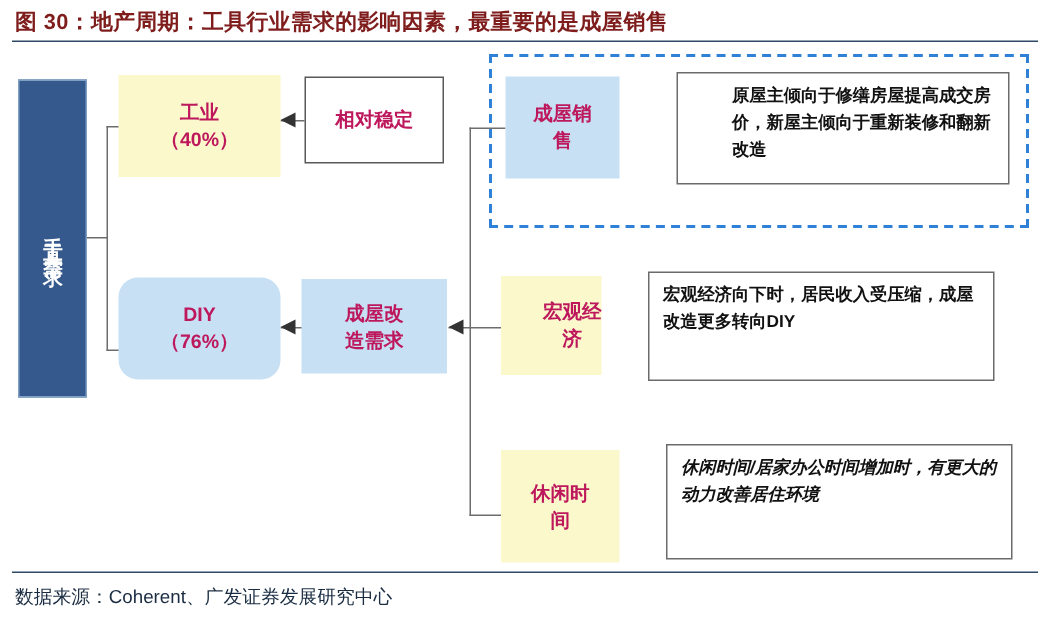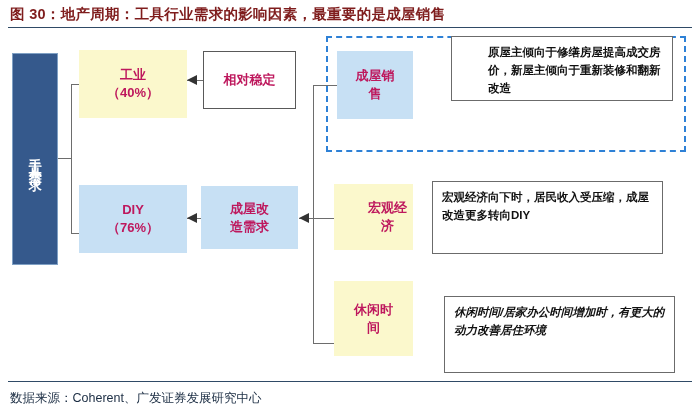--- a/index.html
+++ b/index.html
@@ -88,20 +88,21 @@
     width: 108px;
     height: 68px;
     background: #FBF8CC;
   }
   #node-diy {
     left: 79px;
     top: 185px;
     width: 108px;
     height: 68px;
     background: #C7E0F4;
+    border-radius: 13px;
   }
   #node-stable {
     left: 203px;
     top: 51px;
     width: 93px;
     height: 58px;
     background: #ffffff;
     border: 1.4px solid #595959;
     font-weight: bold;
   }
@@ -116,50 +117,50 @@
   #node-sales {
     left: 337px;
     top: 51px;
     width: 76px;
     height: 68px;
     background: #C7E0F4;
   }
   #node-macro {
     left: 334px;
     top: 184px;
-    width: 79px;
+    width: 67px;
     height: 66px;
     background: #FBF8CC;
     padding-left: 28px;
   }
   #node-leisure {
     left: 334px;
-    top: 281px;
+    top: 300px;
     width: 79px;
     height: 75px;
     background: #FBF8CC;
   }
 
   
   .desc {
     position: absolute;
     box-sizing: border-box;
     background: #ffffff;
     border: 1.4px solid #6b6b6b;
     font-size: 11.5px;
     color: #111111;
     line-height: 1.55;
     padding: 7px 9px;
     font-weight: bold;
   }
   #desc-sales {
     left: 451px;
-    top: 36px;
+    top: 48px;
     width: 222px;
-    height: 65px;
+    height: 75px;
     padding-left: 36px;
   }
   #desc-macro {
     left: 432px;
     top: 181px;
     width: 231px;
     height: 73px;
   }
   #desc-leisure {
     left: 444px;

